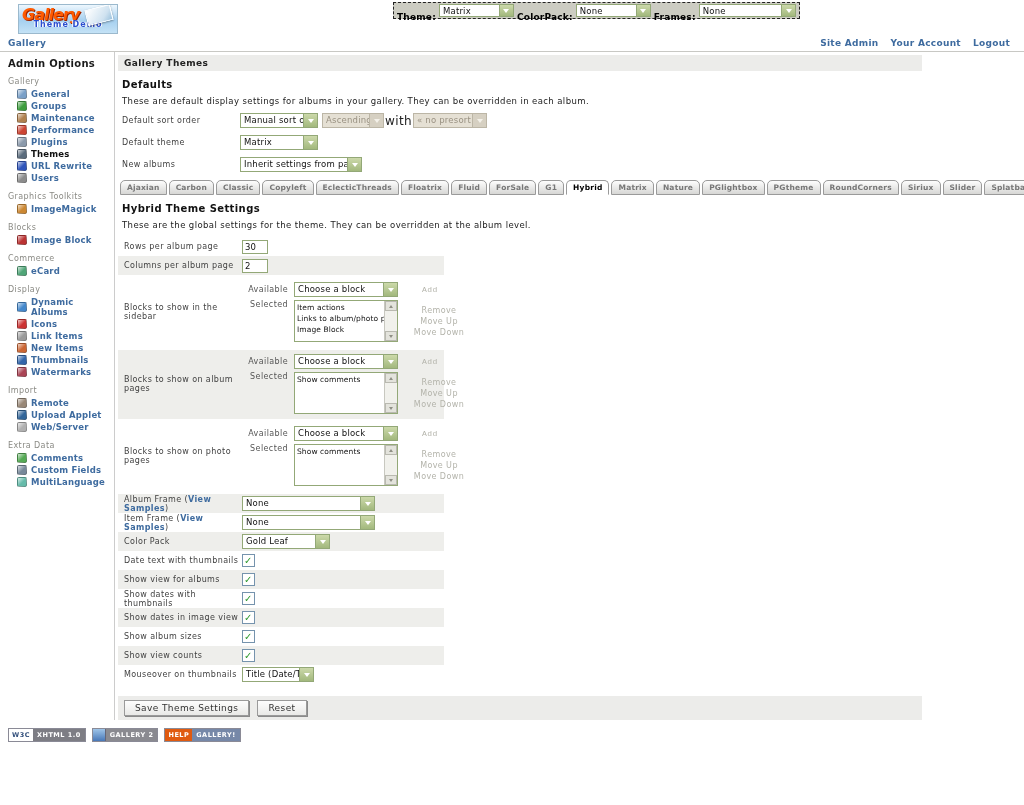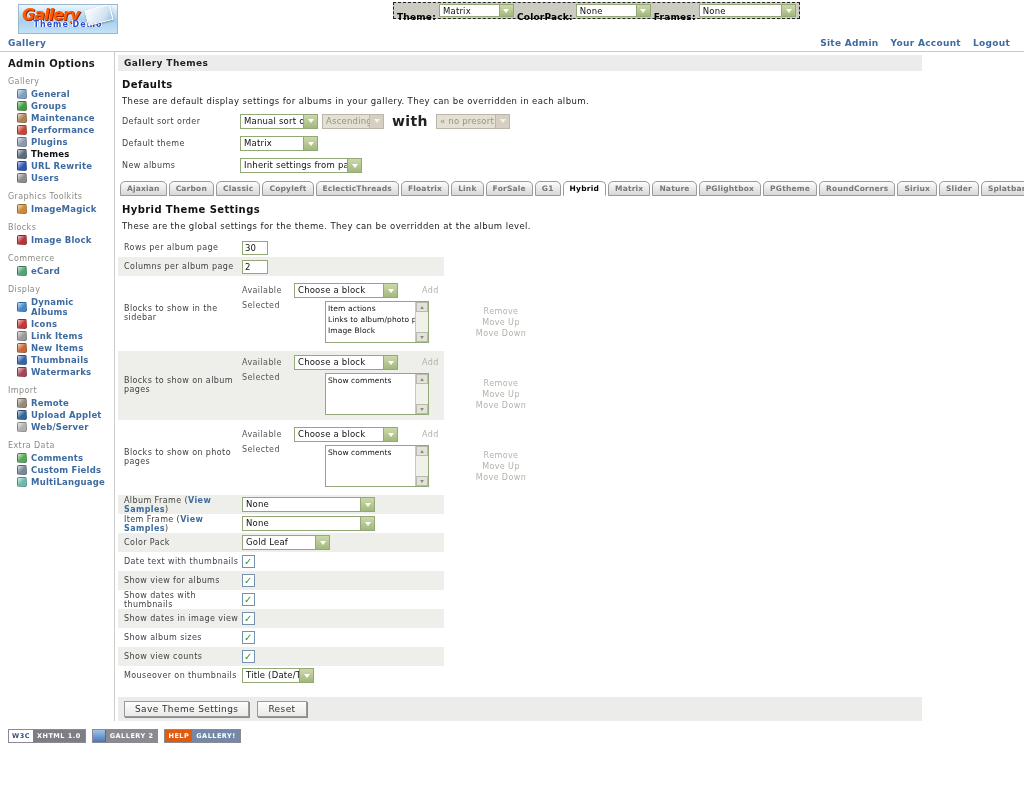--- a/index.html
+++ b/index.html
@@ -54,21 +54,21 @@
     box-sizing:border-box;flex:none;}
   
   .main{flex:1;padding-left:3px;box-sizing:border-box;}
   .wide-bar{width:804px;box-sizing:border-box;background:#ececea;}
   .page-title{height:16px;line-height:16px;font-size:9px;font-weight:bold;color:#222;
     letter-spacing:.4px;padding-left:6px;margin-top:3px;}
   .h2{font-size:10px;font-weight:bold;color:#111;letter-spacing:.4px;margin:8px 0 0 4px;}
   .desc{font-size:8.5px;color:#222;letter-spacing:.4px;margin:6px 0 0 4px;}
   .frow{display:flex;align-items:center;margin:7px 0 0 4px;font-size:8px;color:#3f3f3f;letter-spacing:.4px;}
   .frow .flabel{width:118px;flex:none;}
-  .withlab{font-weight:bold;color:#222;margin:0 8px;font-size:14px;}
+  .withlab{font-weight:normal;color:#222;margin:0 1px;font-size:12px;}
   .btnbar{height:24px;display:flex;align-items:center;gap:8px;padding-left:6px;margin-top:12px;}
   .btn{background:linear-gradient(180deg,#fdfdfd,#e9e9e7);border:1px solid #9a9a9a;
     box-shadow:1px 1px 0 #8a8a8a;font-size:9px;color:#333;letter-spacing:.4px;
     padding:2px 10px;cursor:pointer;font-family:inherit;}
   
   .tabs{display:flex;gap:2px;margin-top:8px;padding-left:2px;align-items:flex-end;}
   .tab{font-size:7.5px;font-weight:bold;color:#777;letter-spacing:.2px;
     background:linear-gradient(180deg,#fdfdfd,#d7d7d5);border:1px solid #9a9a9a;
     border-radius:5px 5px 0 0;padding:2px 6px;white-space:nowrap;cursor:pointer;}
   .tab.active{background:#fff;color:#000;border-bottom-color:#fff;}
@@ -79,24 +79,24 @@
   .row.alt{background:#eeeeeb;}
   .row .rlabel{width:118px;flex:none;}
   .row input.tin{width:22px;height:12px;border:1px solid #93a877;font-size:8.5px;
     padding:0 0 0 2px;font-family:inherit;color:#111;}
   .cb{width:11px;height:11px;border:1px solid #7593ad;background:#fff;display:inline-flex;
     align-items:center;justify-content:center;font-size:10px;line-height:10px;
     color:#2f9a2f;font-weight:bold;cursor:pointer;}
   .row.blocks{padding:4px 0 5px 6px;margin:3px 0;}
   .bctl{display:flex;flex-direction:column;gap:3px;}
   .bline{display:flex;align-items:center;}
-  .bline2{align-items:flex-start;gap:31px;}
-  .small-lab{width:46px;text-align:left;margin-right:6px;color:#555;flex:none;}
+  .bline2{align-items:flex-start;}
+  .small-lab{width:46px;text-align:right;margin-right:6px;color:#555;flex:none;}
   .graylink{color:#b3b3aa;letter-spacing:.4px;cursor:default;}
-  .addlink{margin-left:24px;}
+  .addlink{margin-left:24px;font-family:Liberation Mono, monospace;}
   .acts{width:58px;margin-left:12px;text-align:center;line-height:11px;align-self:center;}
   .lbox{display:flex;border:1px solid #93a877;background:#fff;width:104px;height:42px;box-sizing:border-box;}
   .lbox .opts{flex:1;overflow:hidden;padding:1px 0 0 2px;font-size:7.5px;letter-spacing:.1px;
     color:#111;line-height:11px;white-space:nowrap;}
   .lbox .sbar{width:12px;border-left:1px solid #c8c8c0;background:#f1f1ec;display:flex;
     flex-direction:column;justify-content:space-between;}
   .sbtn{height:10px;background:#e3e3dc;border:1px solid #b9b9b0;display:flex;
     align-items:center;justify-content:center;box-sizing:border-box;}
   .sbtn i{width:0;height:0;border-left:2px solid transparent;border-right:2px solid transparent;}
   .sbtn.up i{border-bottom:3px solid #8f8f85;}
@@ -328,21 +328,21 @@
     </div>
 
 
     <div class="tabs" id="tabs">
         <div class="tab">Ajaxian</div>
         <div class="tab">Carbon</div>
         <div class="tab">Classic</div>
         <div class="tab">Copyleft</div>
         <div class="tab">EclecticThreads</div>
         <div class="tab">Floatrix</div>
-        <div class="tab">Link</div>
+        <div class="tab">Fluid</div>
         <div class="tab">ForSale</div>
         <div class="tab">G1</div>
         <div class="tab active">Hybrid</div>
         <div class="tab">Matrix</div>
         <div class="tab">Nature</div>
         <div class="tab">PGlightbox</div>
         <div class="tab">PGtheme</div>
         <div class="tab">RoundCorners</div>
         <div class="tab">Siriux</div>
         <div class="tab">Slider</div>

